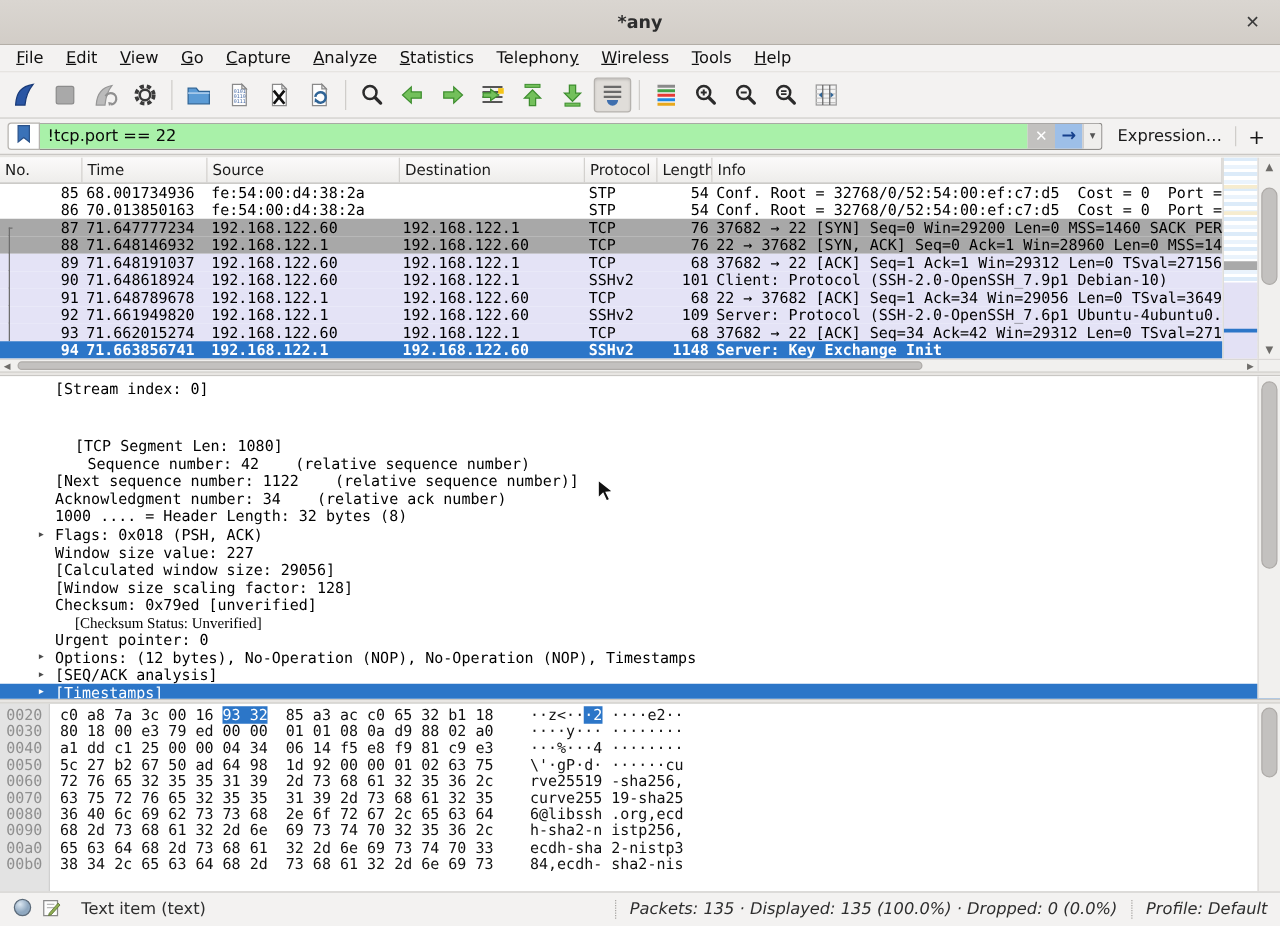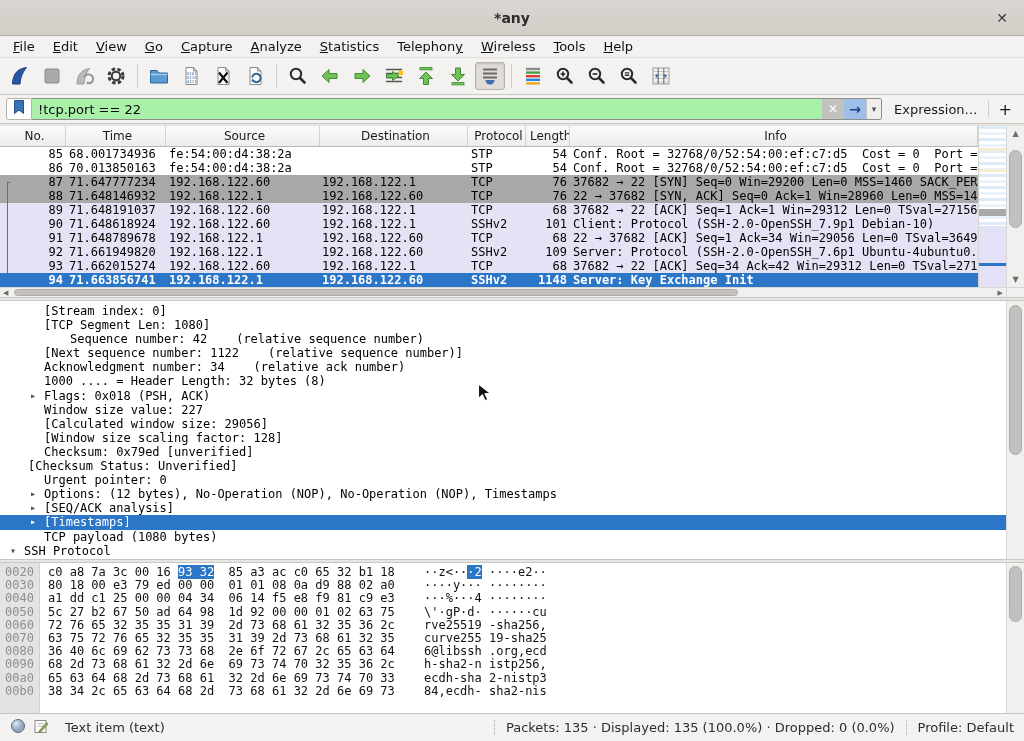--- a/index.html
+++ b/index.html
@@ -43,21 +43,21 @@
   .fbtn.caret { background:#efeeec; color:#555; width:15px; font-size:9px; border-left:1px solid #c6c4c1; }
   .expr-label { margin-left:12px; font-size:13px; color:#1a1a1a; white-space:nowrap; }
   .fsep { width:1px; height:16px; background:#cfcdca; margin:0 10px; }
   .add-label { font-size:16px; color:#1a1a1a; margin-right:6px; }
 
   .gapline { height:2px; background:#e7e5e2; flex:0 0 2px; }
 
   
   .packetpane { position:relative; height:171px; background:#fff; flex:0 0 171px; overflow:hidden; }
   .phead { position:absolute; left:0; top:0; right:46px; height:21px; display:flex;
-           background:linear-gradient(#fbfafa,#eeedeb); border-bottom:1px solid #b8b6b3;text-align:center; }
+           background:linear-gradient(#fbfafa,#eeedeb); border-bottom:1px solid #b8b6b3; }
   .phc { font-size:12px; color:#1a1a1a; padding:3px 0 0 4px; border-right:1px solid #d3d1ce;
          overflow:hidden; white-space:nowrap; flex:0 0 auto; }
   .prows { position:absolute; left:0; top:21px; right:46px; height:140px; overflow:hidden;
            font-family:"DejaVu Sans Mono","Liberation Mono",monospace; font-size:12px; }
   .prow { position:relative; height:14px; line-height:14px; display:flex; white-space:pre; color:#000;align-items:flex-end; }
   .prow span { overflow:hidden; flex:0 0 auto; }
   .c-no  { width:66px; text-align:right; padding-right:3px; }
   .c-time{ width:100px; padding-left:3px; }
   .c-src { width:154px; padding-left:3px; }
   .c-dst { width:148px; padding-left:2px; }
@@ -112,21 +112,21 @@
   .hoff { width:40px; flex:0 0 40px; color:#8f8f8f; padding-left:5px; }
   .hhex { width:372px; flex:0 0 372px; padding-left:8px; }
   .hasc { padding-left:12px; }
   .hl { background:var(--c-sel,#2c76c8); color:#fff; }
 
   
   .statusbar { height:28px; background:#f3f2f1; border-top:1px solid #c6c4c1; display:flex; align-items:center;
                padding:0 10px; font-size:13px; color:#2e2e2e; flex:0 0 28px; }
   .statusbar .lefticons { display:flex; align-items:center; gap:7px; }
   .sb-text { margin-left:16px; white-space:nowrap; }
-  .sb-right { margin-left:auto; display:flex; align-items:center; white-space:nowrap; }
+  .sb-right { margin-left:auto; display:flex; align-items:center; white-space:nowrap;font-style:italic; }
   .sb-dotsep { width:1px; height:15px; border-left:1px dotted #a8a6a3; margin:0 11px; }
 
   .cursor { position:absolute; left:477px; top:383px; z-index:99; pointer-events:none; }
 </style>
 </head>
 <body>
 
 <div id="app">
 
   <div class="titlebar">
@@ -388,31 +388,31 @@
       <div class="harrow right">▶</div>
     </div>
     <div class="corner"></div>
   </div>
 
   <div class="splitter"></div>
 
   <div class="detailspane">
     <div id="dlines">
         <div class="dline" style="padding-left: 28px;"><span class="darrow"></span><span class="dtext">[Stream index: 0]</span></div>
-        <div class="dline" style="padding-left: 28px;"><span class="darrow"></span><span class="dtext">[TCP Segment Len: 1080]</span></div>
+        <div class="dline" style="padding-left: 44px; margin-top: 32px;"><span class="darrow"></span><span class="dtext">[TCP Segment Len: 1080]</span></div>
         <div class="dline" style="padding-left: 28px; gap: 26px;"><span class="darrow"></span><span class="dtext">Sequence number: 42    (relative sequence number)</span></div>
         <div class="dline" style="padding-left: 28px;"><span class="darrow"></span><span class="dtext">[Next sequence number: 1122    (relative sequence number)]</span></div>
         <div class="dline" style="padding-left: 28px;"><span class="darrow"></span><span class="dtext">Acknowledgment number: 34    (relative ack number)</span></div>
         <div class="dline" style="padding-left: 28px;"><span class="darrow"></span><span class="dtext">1000 .... = Header Length: 32 bytes (8)</span></div>
         <div class="dline" style="padding-left: 28px;"><span class="darrow">▸</span><span class="dtext">Flags: 0x018 (PSH, ACK)</span></div>
         <div class="dline" style="padding-left: 28px;"><span class="darrow"></span><span class="dtext">Window size value: 227</span></div>
         <div class="dline" style="padding-left: 28px;"><span class="darrow"></span><span class="dtext">[Calculated window size: 29056]</span></div>
         <div class="dline" style="padding-left: 28px;"><span class="darrow"></span><span class="dtext">[Window size scaling factor: 128]</span></div>
         <div class="dline" style="padding-left: 28px;"><span class="darrow"></span><span class="dtext">Checksum: 0x79ed [unverified]</span></div>
-        <div class="dline" style="padding-left: 12px;"><span class="darrow"></span><span class="dtext">[Checksum Status: Unverified]</span></div>
+        <div class="dline" style="padding-left: 44px; font-family: Liberation Serif, serif;"><span class="darrow"></span><span class="dtext">[Checksum Status: Unverified]</span></div>
         <div class="dline" style="padding-left: 28px;"><span class="darrow"></span><span class="dtext">Urgent pointer: 0</span></div>
         <div class="dline" style="padding-left: 28px;"><span class="darrow">▸</span><span class="dtext">Options: (12 bytes), No-Operation (NOP), No-Operation (NOP), Timestamps</span></div>
         <div class="dline" style="padding-left: 28px;"><span class="darrow">▸</span><span class="dtext">[SEQ/ACK analysis]</span></div>
         <div class="dline sel" style="padding-left: 28px;"><span class="darrow">▸</span><span class="dtext">[Timestamps]</span></div>
         <div class="dline" style="padding-left: 28px;"><span class="darrow"></span><span class="dtext">TCP payload (1080 bytes)</span></div>
         <div class="dline" style="padding-left: 8px;"><span class="darrow">▾</span><span class="dtext">SSH Protocol</span></div>
         <div class="dline" style="padding-left: 28px;"><span class="darrow">▸</span><span class="dtext">SSH Version 2 (encryption:chacha20-poly1305@openssh.com mac:&lt;implicit&gt; compression:none)</span></div>
       </div>
     <div class="vscroll" style="top:0;bottom:0;">
       <div class="vthumb" style="top:4px;height:150px;"></div>

